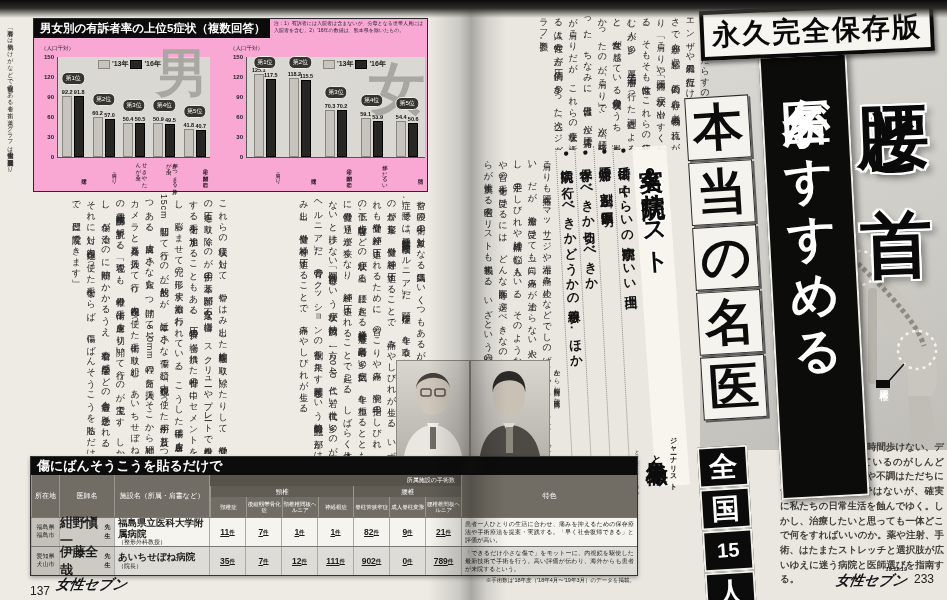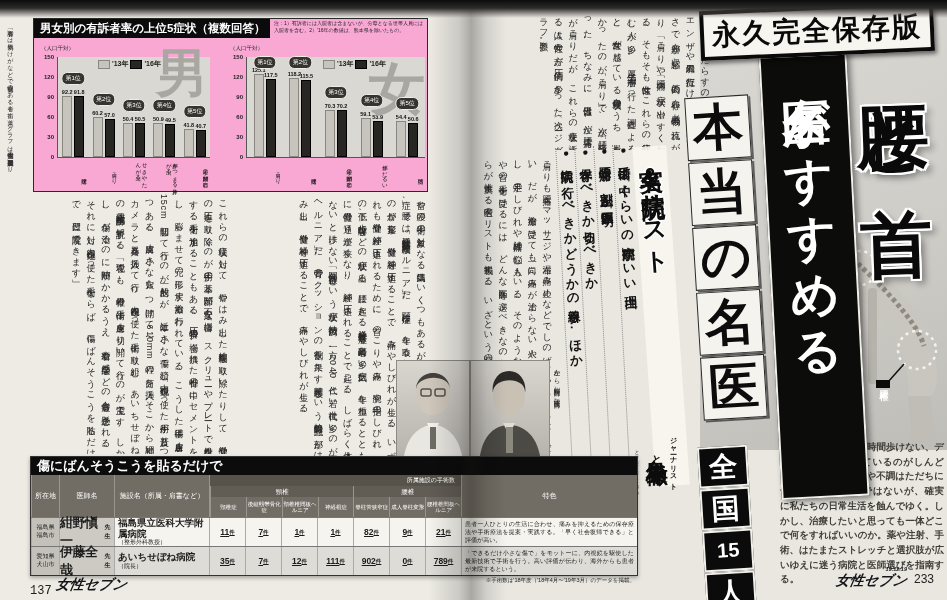--- a/index.html
+++ b/index.html
@@ -403,21 +403,21 @@
           <div class="td cnt">111<small>件</small></div>
           <div class="td cnt">902<small>件</small></div>
           <div class="td cnt">0<small>件</small></div>
           <div class="td cnt">789<small>件</small></div>
           <div class="td feat">「できるだけ小さな傷で」をモットーに、内視鏡を駆使した最新技術で手術を行う。高い評価が伝わり、海外からも患者が来院するという。</div>
         </div>
       </div>
     <div id="tbl-note">※手術数は'18年度（'18年4月〜'19年3月）のデータを掲載。</div>
   </div>
 
-  <div class="folio" style="left:30px;top:584px;font-family:Liberation Mono, monospace;">137</div>
+  <div class="folio" style="left:30px;top:584px;">137</div>
   <div class="folio" style="left:56px;top:570px;">
     <span class="issue">'19.12.19</span>
     <span class="logo">女性セブン</span>
   </div>
   <div class="folio" style="left:836px;top:566px;">
     <span class="issue">'19.12.19</span>
     <span class="logo">女性セブン</span>
   </div>
   <div class="folio" style="left:914px;top:572px;">233</div>
 

